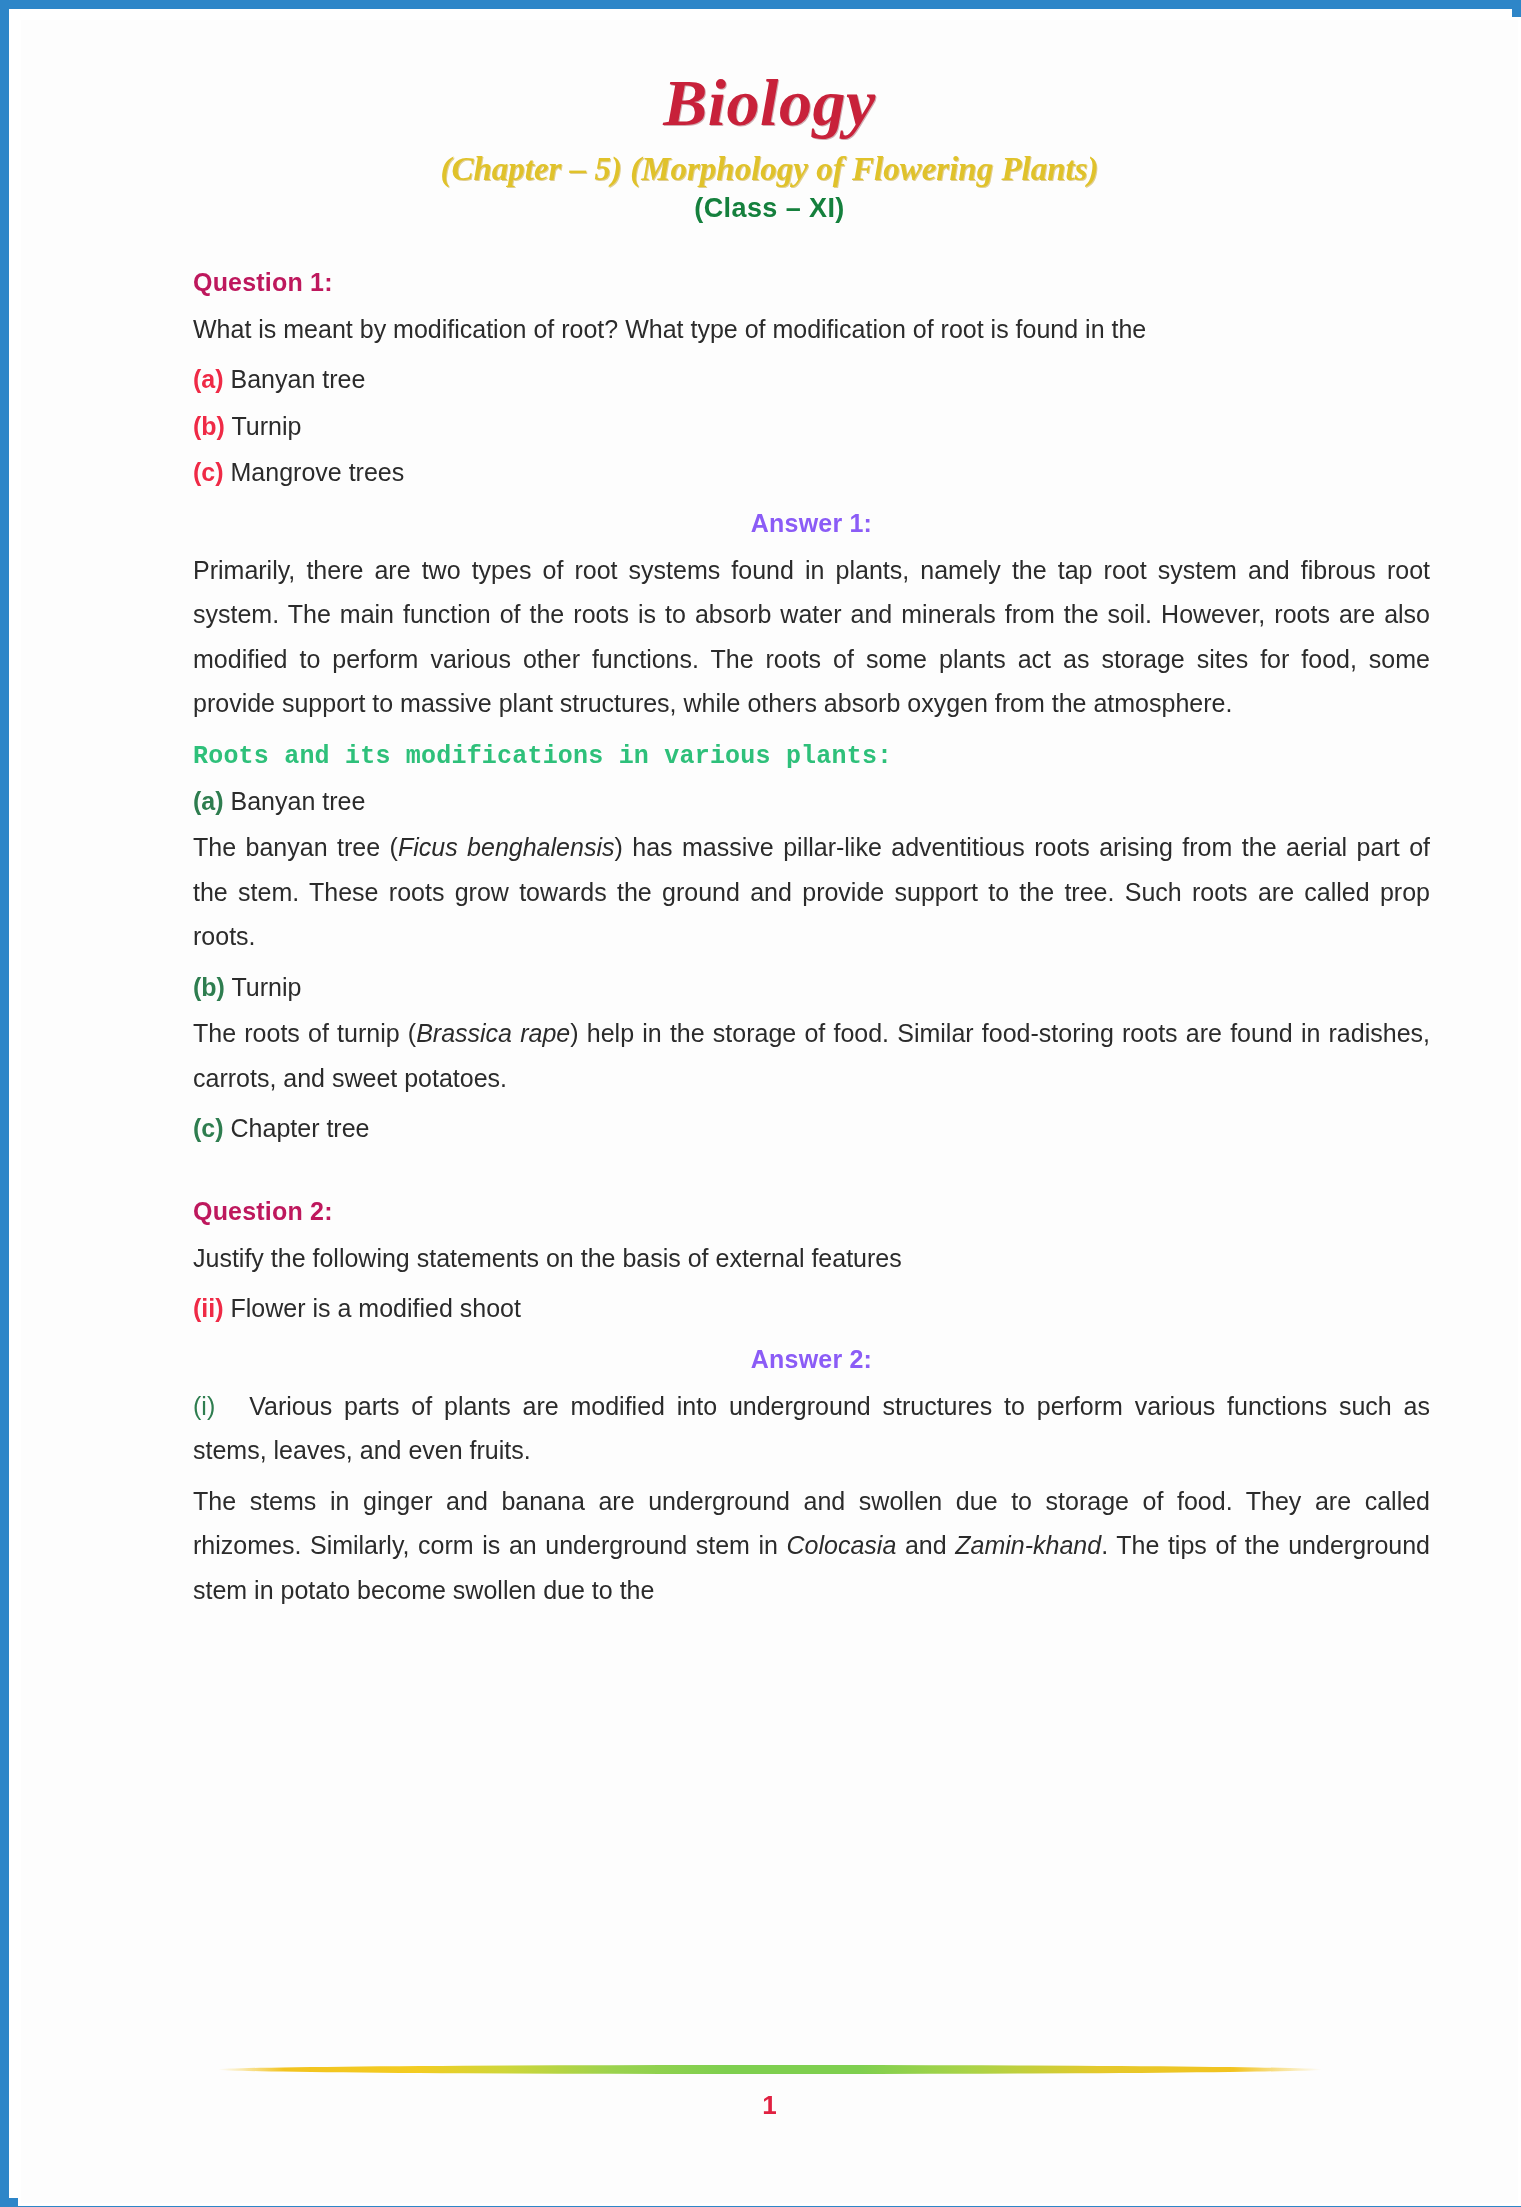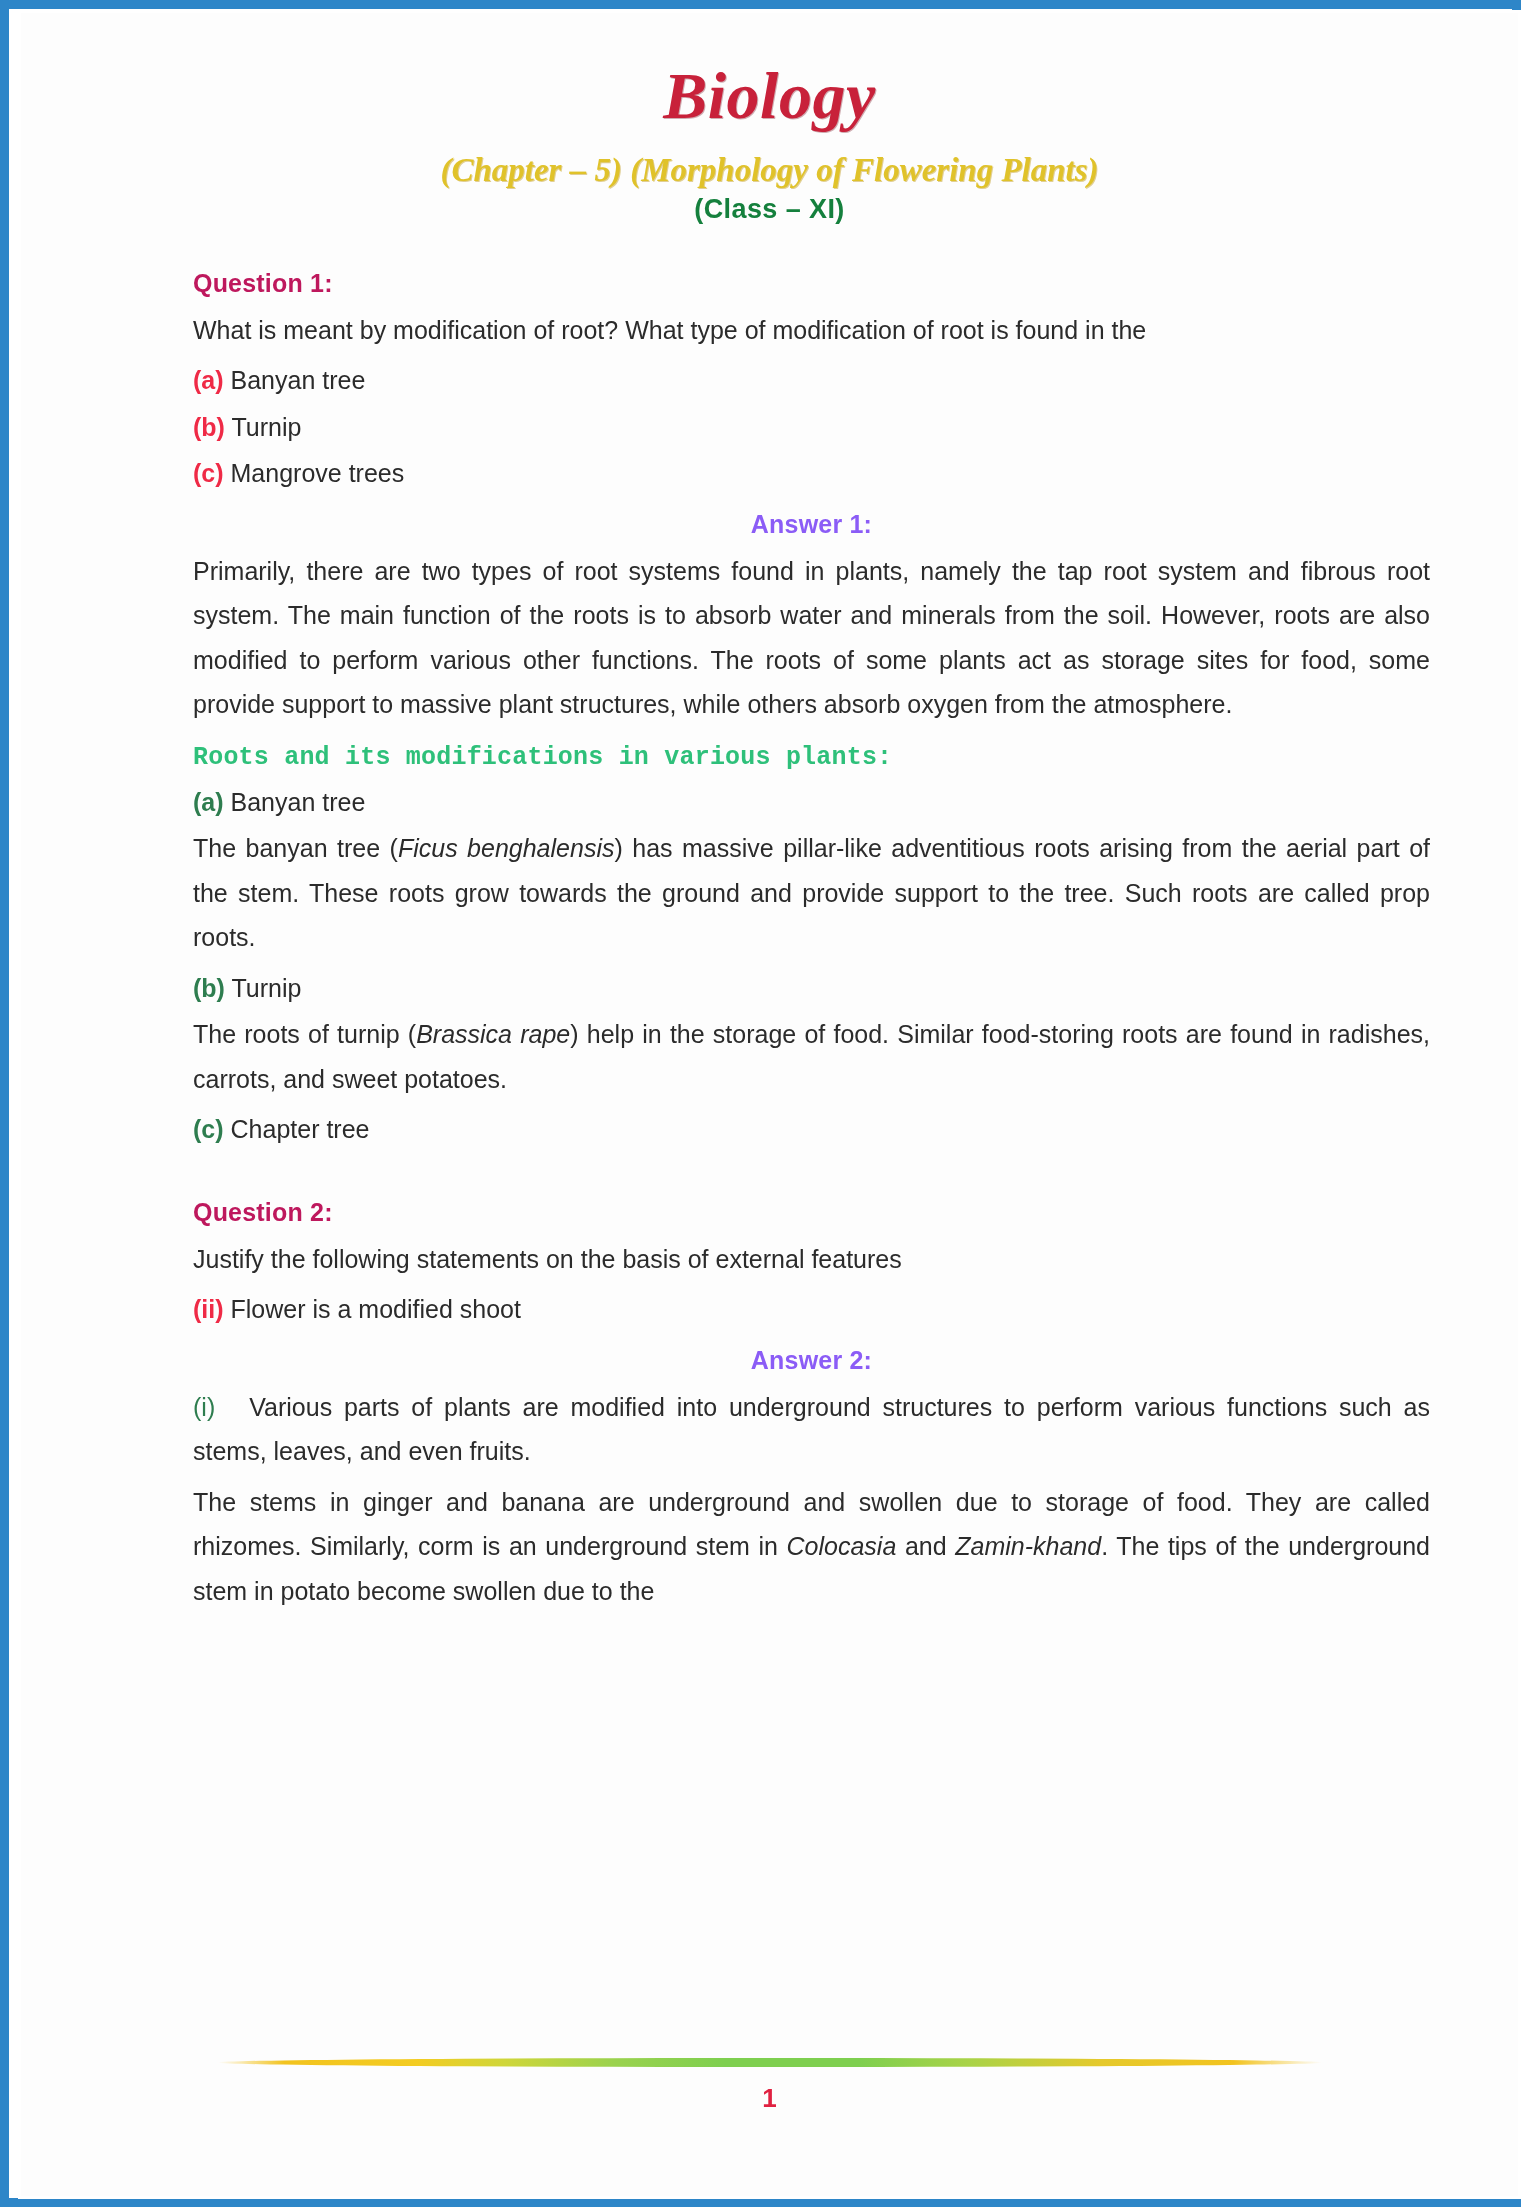--- a/index.html
+++ b/index.html
@@ -18,21 +18,21 @@
     position: absolute;
     left: 0; top: 0;
     width: 1521px;
     height: 2207px;
     box-sizing: border-box;
     border: 9px solid #2e86c8;
     background: #ffffff;
   }
   .page-inner {
     position: absolute;
-    left: 9px; top: 1px;
+    left: 9px; top: 8px;
     width: 1503px;
     height: 2189px;
     box-sizing: border-box;
     border: 3px solid #ffffff;
     background: #fdfdfd;
     padding: 0;
   }
   .content {
     position: absolute;
     left: 0; top: 0;
@@ -55,21 +55,21 @@
     margin: 22px 0 0 0;
     text-shadow: 1px 1px 0 rgba(120,20,35,0.35);
   }
   .chapter-line {
     text-align: center;
     font-family: "Liberation Serif", serif;
     font-weight: bold;
     font-style: italic;
     font-size: 33px;
     color: #e0c22a;
-    margin: 24px 0 0 0;
+    margin: 16px 0 0 0;
     line-height: 1.05;
     text-shadow: 1px 1px 0 rgba(190,150,20,0.45);
   }
   .class-line {
     text-align: center;
     font-family: "Liberation Sans", sans-serif;
     font-weight: bold;
     font-size: 27px;
     color: #15803d;
     margin: 6px 0 0 0;

